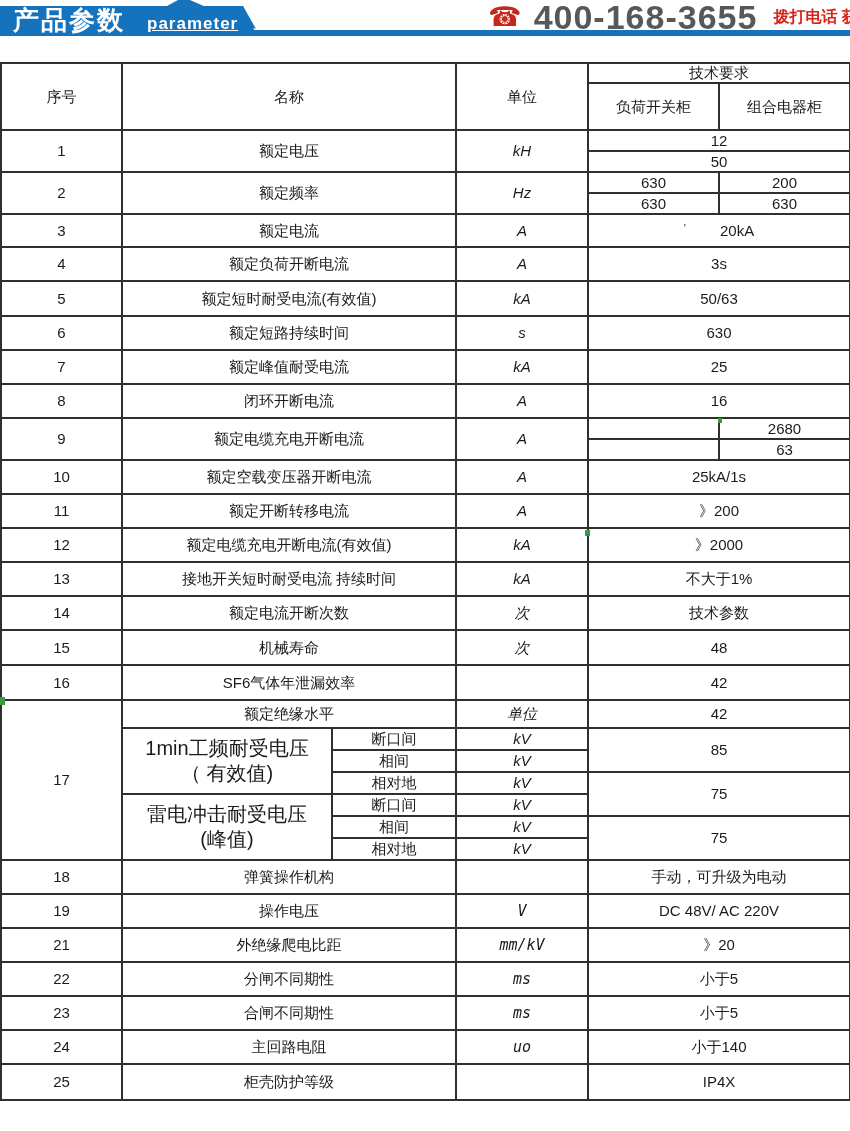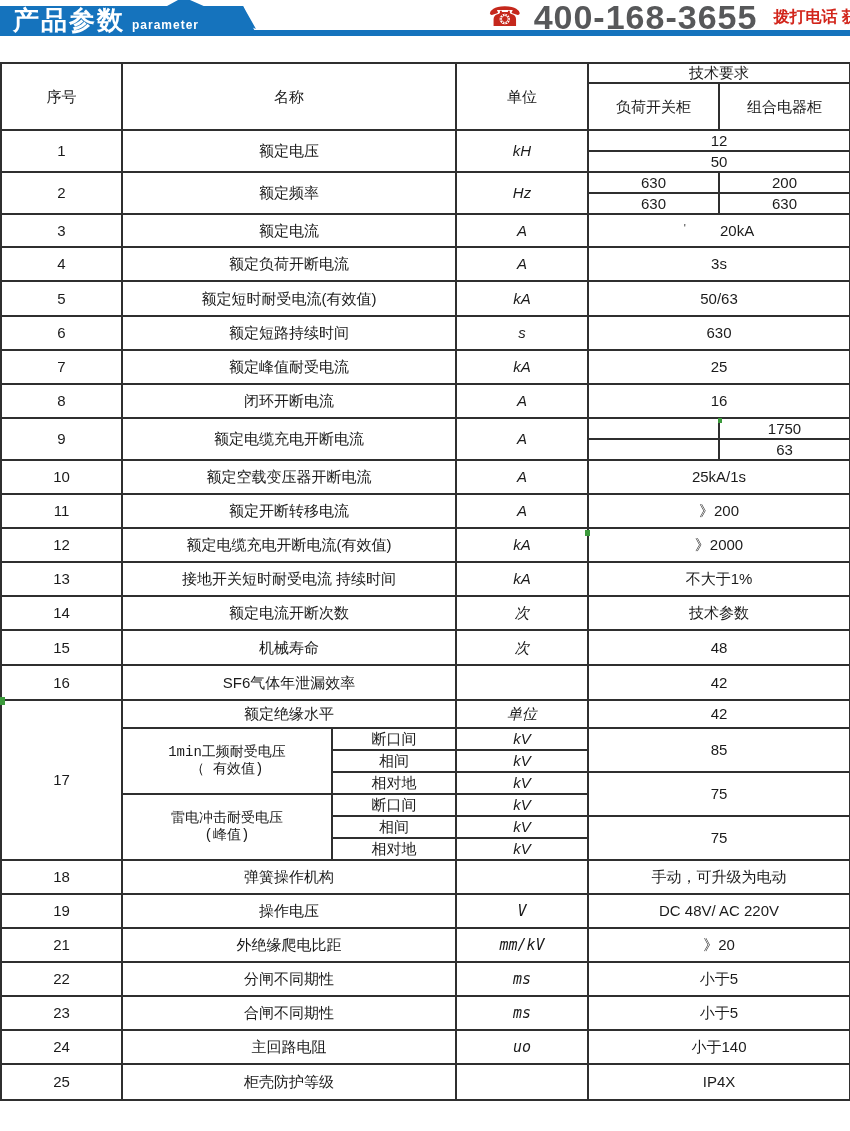--- a/index.html
+++ b/index.html
@@ -4,21 +4,21 @@
 <style>
   html,body{margin:0;padding:0;background:#ffffff;}
   .page{position:relative;width:850px;height:1131px;background:#ffffff;overflow:hidden;
         font-family:"Liberation Sans","DejaVu Sans",sans-serif;color:#1b1b1b;}
 
   
   .banner{position:absolute;left:0;top:0;width:850px;height:42px;}
   .banner svg{position:absolute;left:0;top:0;}
   .banner-title{position:absolute;left:13px;top:3px;color:#ffffff;font-size:26px;font-weight:bold;
                 letter-spacing:2px;white-space:nowrap;}
-  .banner-sub{font-size:12px;font-weight:600;letter-spacing:1px;margin-left:7px;}
+  .banner-sub{font-size:17px;font-weight:600;letter-spacing:1px;margin-left:22px;text-decoration:underline;}
   .phone-row{position:absolute;left:488px;top:1px;height:32px;display:flex;align-items:center;white-space:nowrap;}
   .phone-glyph{font-size:27px;color:#c5281c;margin-right:12px;line-height:1;}
   .phone-number{font-size:34px;font-weight:bold;color:#57585a;letter-spacing:1px;}
   .phone-cta{font-size:16px;font-weight:bold;color:#d2251b;margin-left:16px;}
 
   
   table.params{position:absolute;left:0px;top:62px;width:849px;border-collapse:collapse;table-layout:fixed;}
   table.params td{border:2px solid #2f2f2f;text-align:center;vertical-align:middle;
                   font-size:15px;color:#1b1b1b;padding:0 2px;line-height:1.2;overflow:hidden;}
   tr.hh1{height:20px;} tr.hh2{height:47px;}
@@ -27,21 +27,21 @@
   td.hdr{font-size:14px;}
   td.name{font-size:14px;}
   td.unit{font-size:15px;font-style:italic;}
   td.mono{font-family:"DejaVu Sans Mono","Liberation Mono",monospace;font-size:12.5px;}
   
   td.lb{border-bottom:1px solid #c9c9c9;}
   td.lt{border-top:1px solid #c9c9c9;}
   td.lr{border-right:1px solid #c9c9c9;}
   td.ll{border-left:1px solid #c9c9c9;margin-left:19px;}
   .pre-note{display:inline-block;margin-right:34px;font-size:11px;color:#333;transform:translateY(-4px);}
-  .two-line div{line-height:1.25;font-size:14px;font-family:Liberation Mono, monospace;}
+  .two-line div{line-height:1.25;font-size:20px;}
 
   
   .speck{position:absolute;background:#3c9a3c;}
   .speck1{left:585px;top:530px;width:5px;height:6px;}
   .speck2{left:0px;top:697px;width:5px;height:8px;}
   .speck3{left:718px;top:418px;width:4px;height:5px;}
 </style>
 </head>
 <body>
 
@@ -141,21 +141,21 @@
       <td class="name" colspan="2">闭环开断电流</td>
       <td class="unit">A</td>
       <td colspan="2">16</td>
     </tr>
 
     <tr class="h21">
       <td rowspan="2">9</td>
       <td class="name" rowspan="2" colspan="2">额定电缆充电开断电流</td>
       <td class="unit" rowspan="2">A</td>
       <td></td>
-      <td>1750</td>
+      <td>2680</td>
     </tr>
     <tr class="h21">
       <td></td>
       <td>63</td>
     </tr>
 
     <tr class="h34">
       <td>10</td>
       <td class="name" colspan="2">额定空载变压器开断电流</td>
       <td class="unit">A</td>

